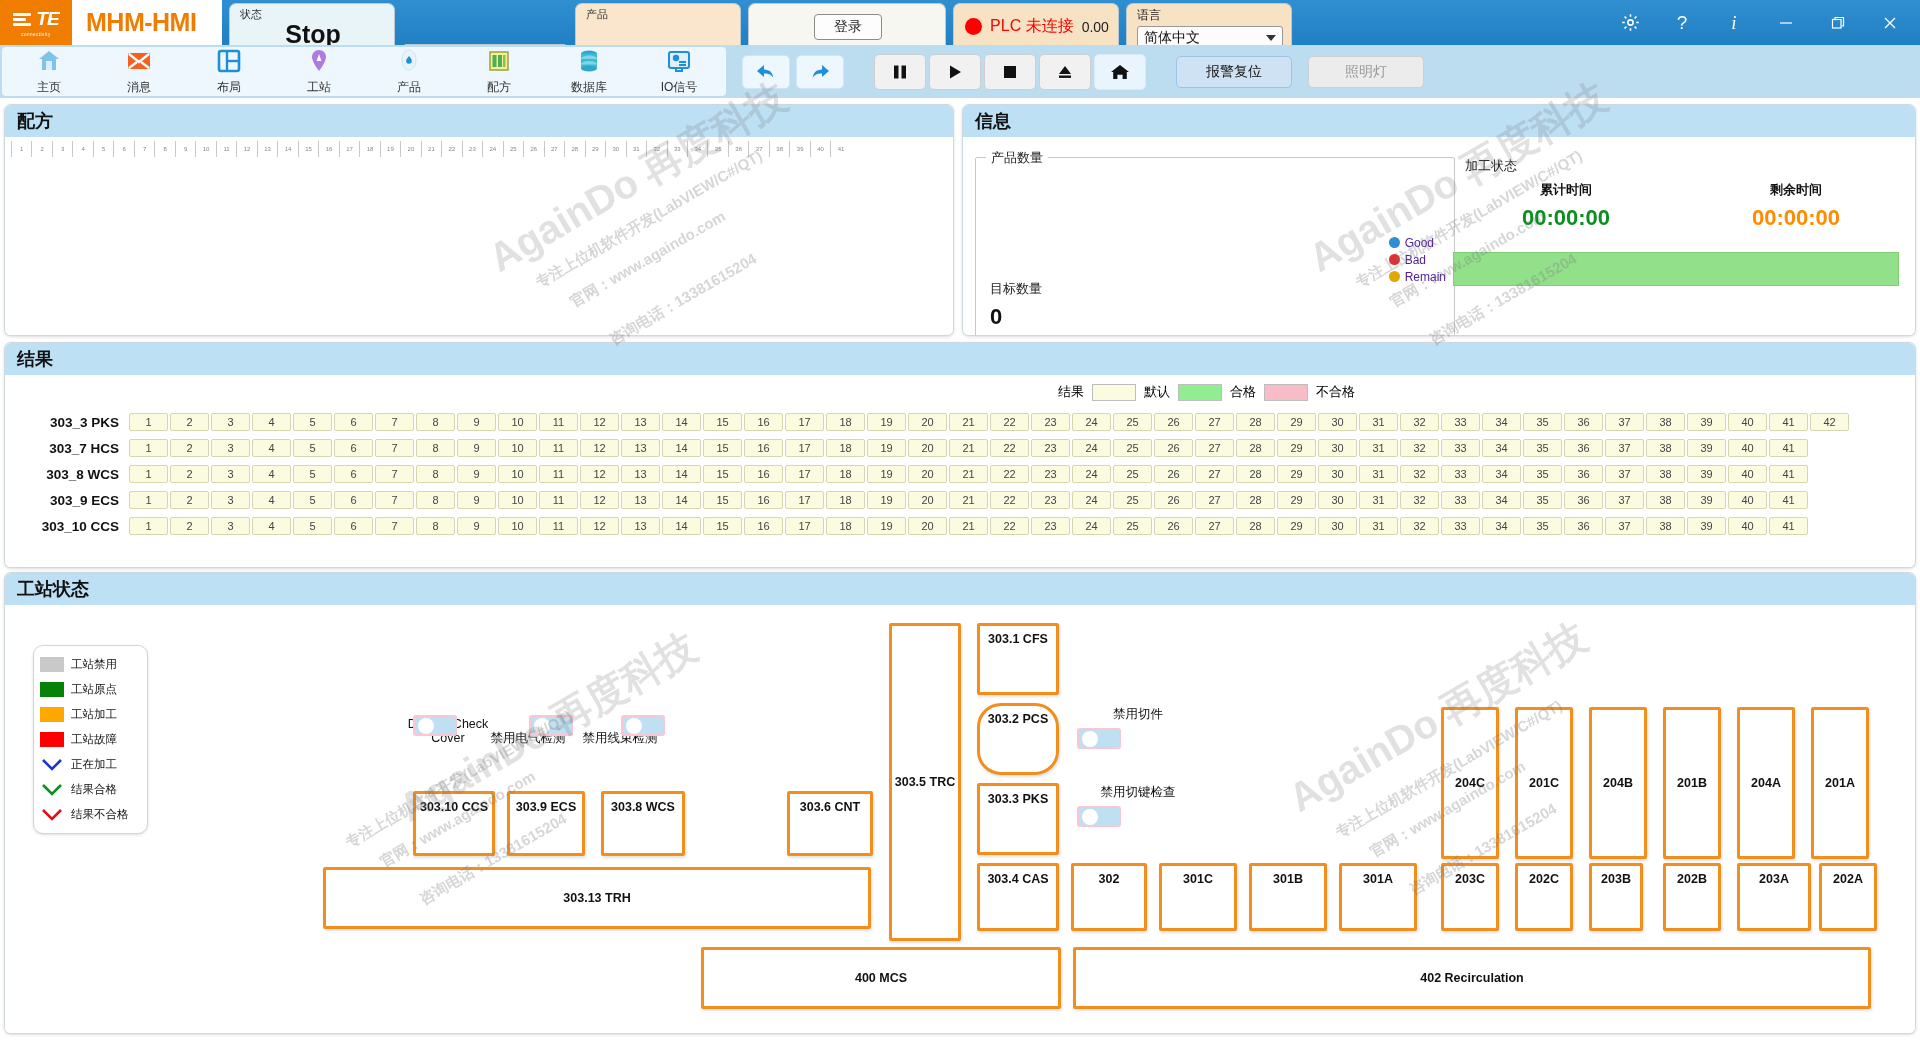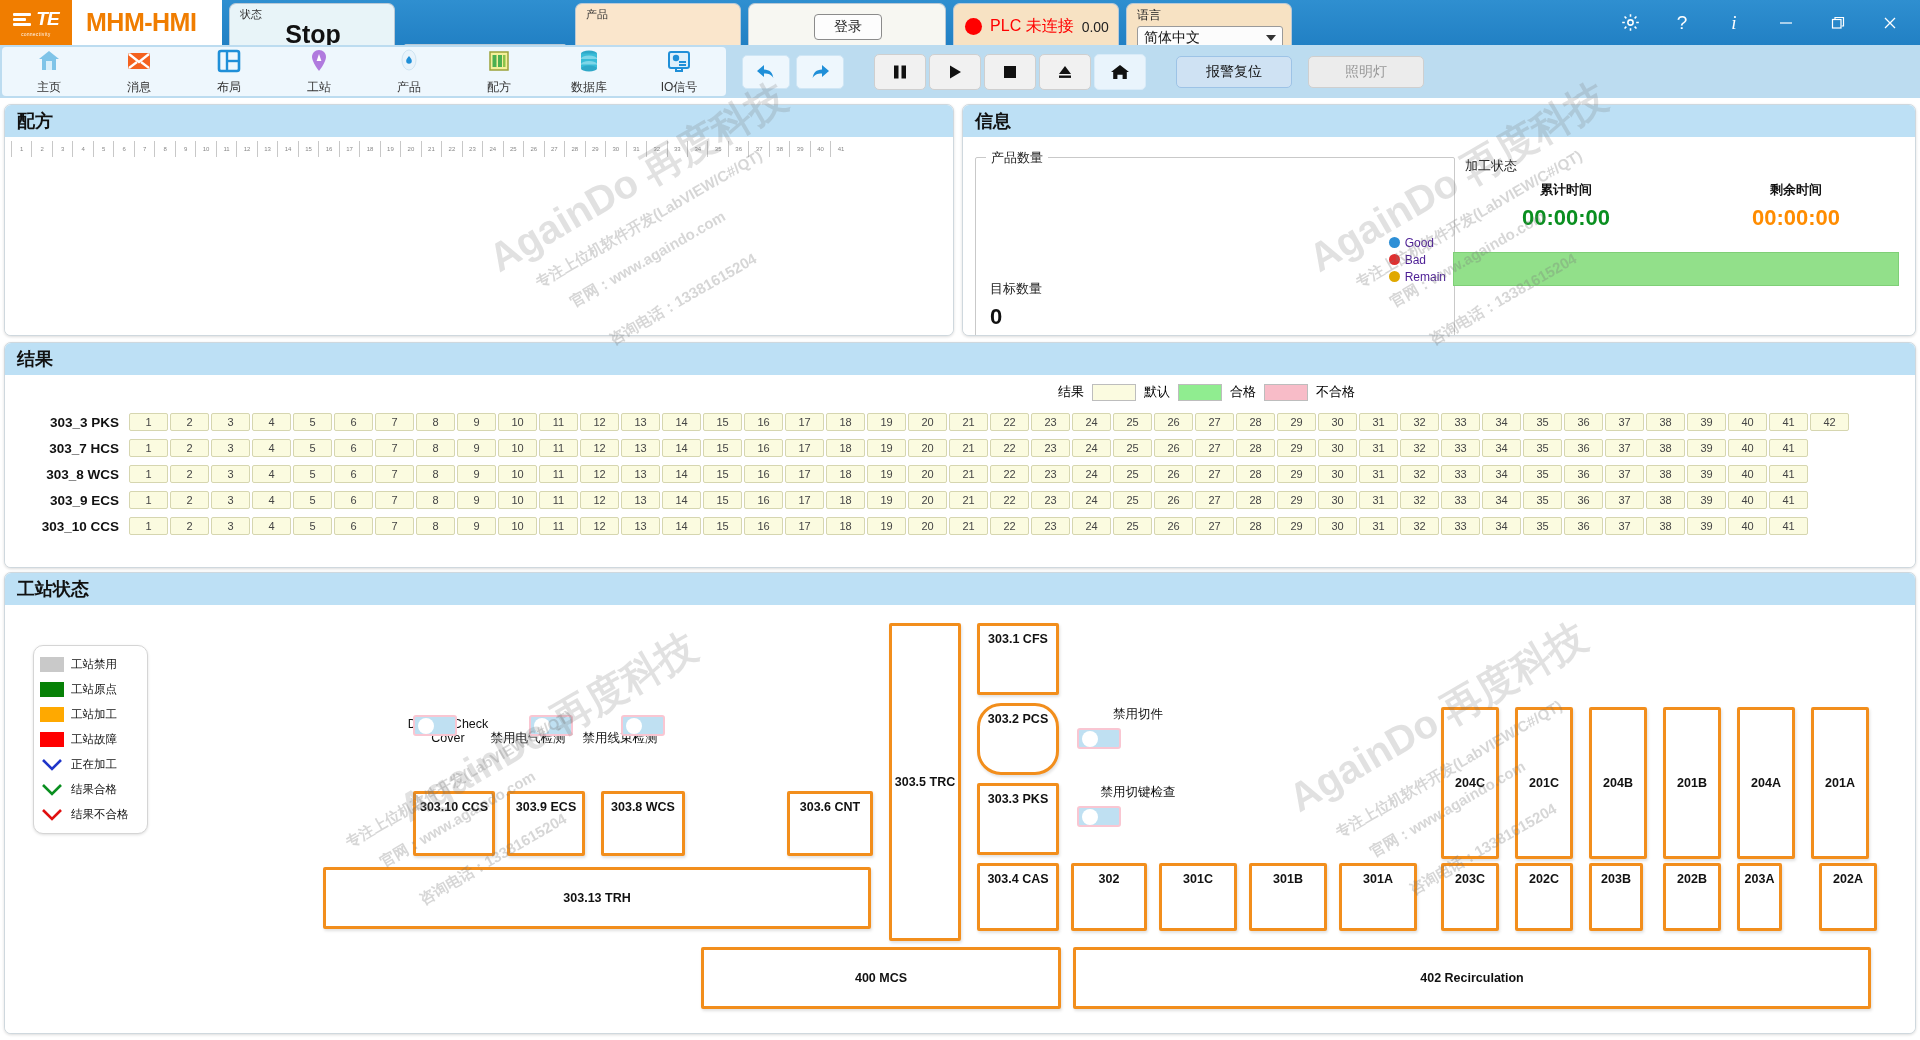--- a/index.html
+++ b/index.html
@@ -828,21 +828,21 @@
           </div>
           <div class="stbox" style="left: 1510px; top: 258px; width: 58px; height: 68px;">
             <span class="nm">202C</span>
           </div>
           <div class="stbox" style="left: 1584px; top: 258px; width: 54px; height: 68px;">
             <span class="nm">203B</span>
           </div>
           <div class="stbox" style="left: 1658px; top: 258px; width: 58px; height: 68px;">
             <span class="nm">202B</span>
           </div>
-          <div class="stbox" style="left: 1732px; top: 258px; width: 45px; height: 68px;">
+          <div class="stbox" style="left: 1732px; top: 258px; width: 74px; height: 68px;">
             <span class="nm">203A</span>
           </div>
           <div class="stbox" style="left: 1806px; top: 258px; width: 58px; height: 68px; margin-left: 8px;">
             <span class="nm">202A</span>
           </div>
         </div>
       <div id="station-toggles">
           <div class="swlabel" style="left: 388px; top: 112px; width: 110px;">
             <div>Disable Check</div>
             <div>Cover</div>

